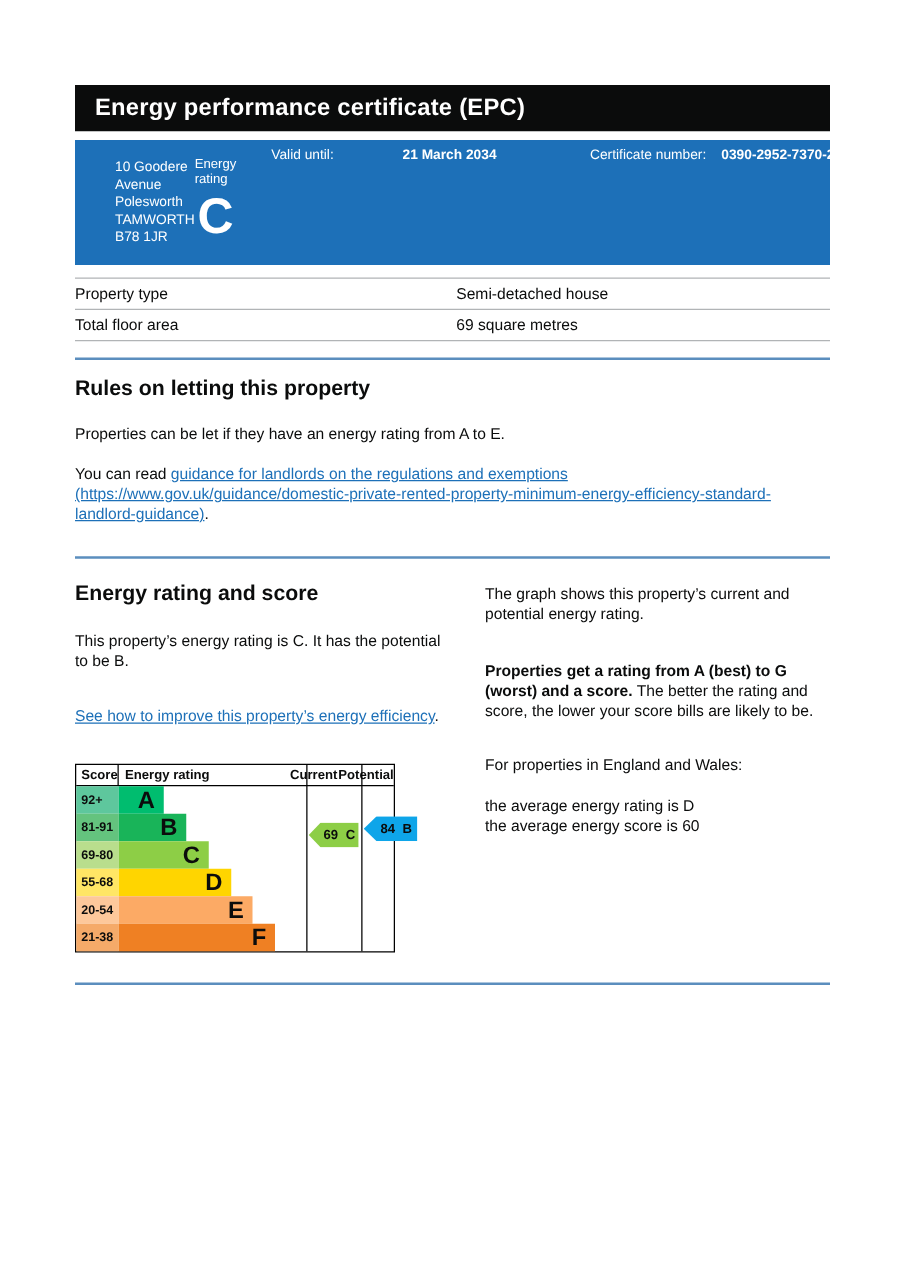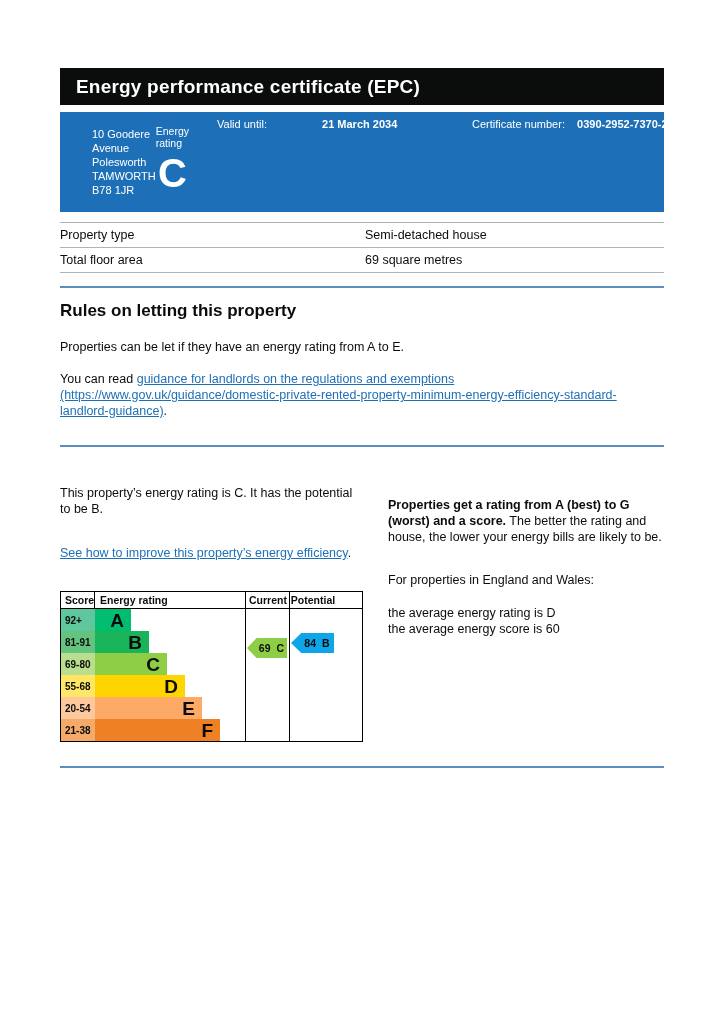--- a/index.html
+++ b/index.html
@@ -48,21 +48,21 @@
   .col-left { width:300px; flex:none; }
   .col-right { flex:1; padding-top:2px; }
   .p-intro { margin-top:20px; }
   .p-improve { margin-top:28px; }
   .col-right .p-caption { margin-top:0; }
   .col-right .p-explain { margin-top:30px; }
   .col-right .p-region { margin-top:27px; }
   .col-right .p-averages { margin-top:17px; }
 
   
-  .epc-chart { position:relative; width:303px; margin-top:30px; border:1px solid #000; background:#fff; }
+  .epc-chart { position:relative; width:256px; margin-top:30px; border:1px solid #000; background:#fff; }
   .chart-header { display:flex; height:17px; border-bottom:1px solid #000; align-items:center; font-size:10.5px; font-weight:bold; }
   .ch-score { width:34px; height:100%; display:flex; align-items:center; padding-left:4px; border-right:1px solid #000; }
   .ch-rating { width:151px; padding-left:5px; }
   .ch-current { width:44px; text-align:center; }
   .ch-potential { width:46px; text-align:center; }
   .chart-vline { position:absolute; top:0; bottom:0; width:1px; background:#000; }
   .band-row { display:flex; height:22px; }
   .band-score { width:34px; height:22px; display:flex; align-items:center; padding-left:4px; font-size:10px; font-weight:bold; }
   .band-bar { height:22px; display:flex; align-items:center; justify-content:flex-end; padding-right:7px; font-size:19px; font-weight:bold; line-height:1; }
   .epc-arrow { position:absolute; height:20px; display:flex; align-items:center; justify-content:center; gap:6px; padding-left:9px; font-size:10.5px; font-weight:bold; color:#0b0c0c; clip-path:polygon(0 50%, 24% 0, 100% 0, 100% 100%, 24% 100%); }
@@ -117,20 +117,21 @@
     <hr class="blue-rule rule-a">
 
     <h2 class="h2-rules">Rules on letting this property</h2>
     <p class="p-rules1">Properties can be let if they have an energy rating from A to E.</p>
     <p class="p-rules2"><span>You can read </span><a class="doc-link">guidance for landlords on the regulations and exemptions (https://www.gov.uk/guidance/domestic-private-rented-property-minimum-energy-efficiency-standard-landlord-guidance)</a><span>.</span></p>
 
     <hr class="blue-rule rule-b">
 
     <div class="two-col">
       <div class="col-left">
+        <h2>Energy rating and score</h2>
         <p class="p-intro">This property’s energy rating is C. It has the potential to be B.</p>
         <p class="p-improve"><a class="doc-link">See how to improve this property’s energy efficiency</a><span>.</span></p>
 
         <div class="epc-chart" id="epc-chart">
           <div class="chart-header">
             <div class="ch-score">Score</div>
             <div class="ch-rating">Energy rating</div>
             <div class="ch-current">Current</div>
             <div class="ch-potential">Potential</div>
           </div>
@@ -167,21 +168,22 @@
               <span>C</span>
             </div>
             <div class="epc-arrow" style="left: 230px; width: 43px; top: 41px; background: #0ea5e9;">
               <span>84</span>
               <span>B</span>
             </div>
           </div>
       </div>
 
       <div class="col-right">
-        <p class="p-explain"><b>Properties get a rating from A (best) to G (worst) and a score.</b><span> The better the rating and house, the lower your energy bills are likely to be.</span></p>
+        <p class="p-caption">The graph shows this property’s current and potential energy rating.</p>
+        <p class="p-explain"><b>Properties get a rating from A (best) to G (worst) and a score.</b><span> The better the rating and score, the lower your score bills are likely to be.</span></p>
         <p class="p-region">For properties in England and Wales:</p>
         <p class="p-averages"><span>the average energy rating is D</span><br><span>the average energy score is 60</span></p>
       </div>
     </div>
 
     <hr class="blue-rule rule-c">
 
   </div>
 </div>
 

